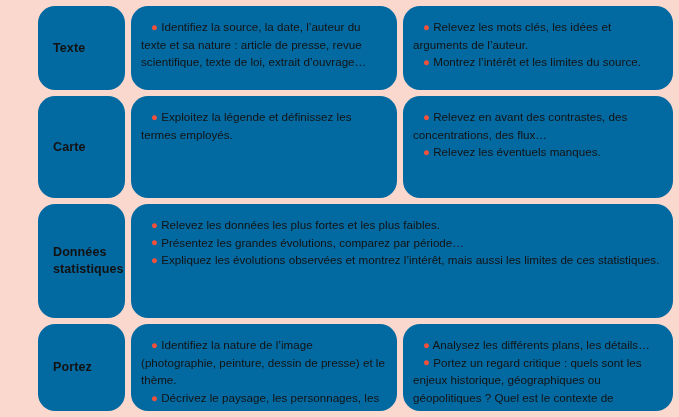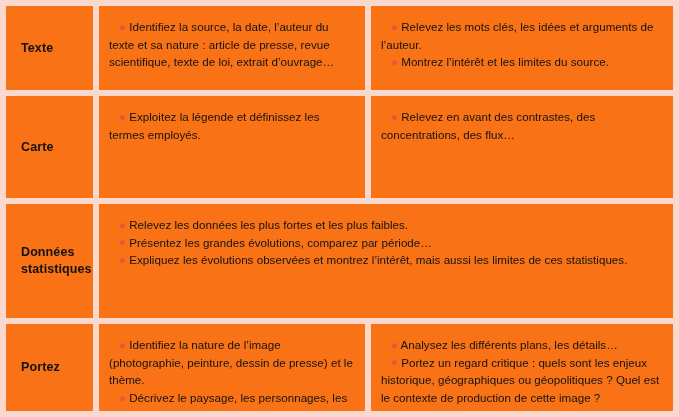--- a/index.html
+++ b/index.html
@@ -33,31 +33,33 @@
     background: #fad8ce;
     flex: 0 0 auto;
   }
 
   .row-texte      { height: 84px; }
   .row-carte      { height: 102px; }
   .row-donnees    { height: 114px; }
   .row-image      { height: 87px; }
 
   .cell {
-    background: #f97316;
+    background: #0369a1;
     box-sizing: border-box;
     overflow: hidden;
+    border-radius: 17px;
   }
 
   .cell-label {
     flex: 0 0 87px;
     display: flex;
     align-items: center;
     justify-content: flex-start;
     padding-left: 15px;
+    margin-left: 32px;
   }
 
   .label-text {
     font-size: 12.5px;
     font-weight: bold;
     color: #121212;
     line-height: 1.35;
     letter-spacing: 0.1px;
   }
 
@@ -128,20 +130,21 @@
       <span class="label-text">Carte</span>
     </div>
     <div class="cell cell-col-a">
       <ul class="bullets">
         <li class="bullet-item"><span class="bullet-dot"></span> <span class="bullet-text">Exploitez la légende et définissez les termes employés.</span></li>
       </ul>
     </div>
     <div class="cell cell-col-b">
       <ul class="bullets">
         <li class="bullet-item"><span class="bullet-dot"></span> <span class="bullet-text">Relevez en avant des contrastes, des concentrations, des flux…</span></li>
+        <li class="bullet-item"><span class="bullet-dot"></span> <span class="bullet-text">Relevez les éventuels manques.</span></li>
       </ul>
     </div>
   </div>
 
   <div class="row row-donnees">
     <div class="cell cell-label">
       <span class="label-text">Données statistiques</span>
     </div>
     <div class="cell cell-col-b">
       <ul class="bullets">

